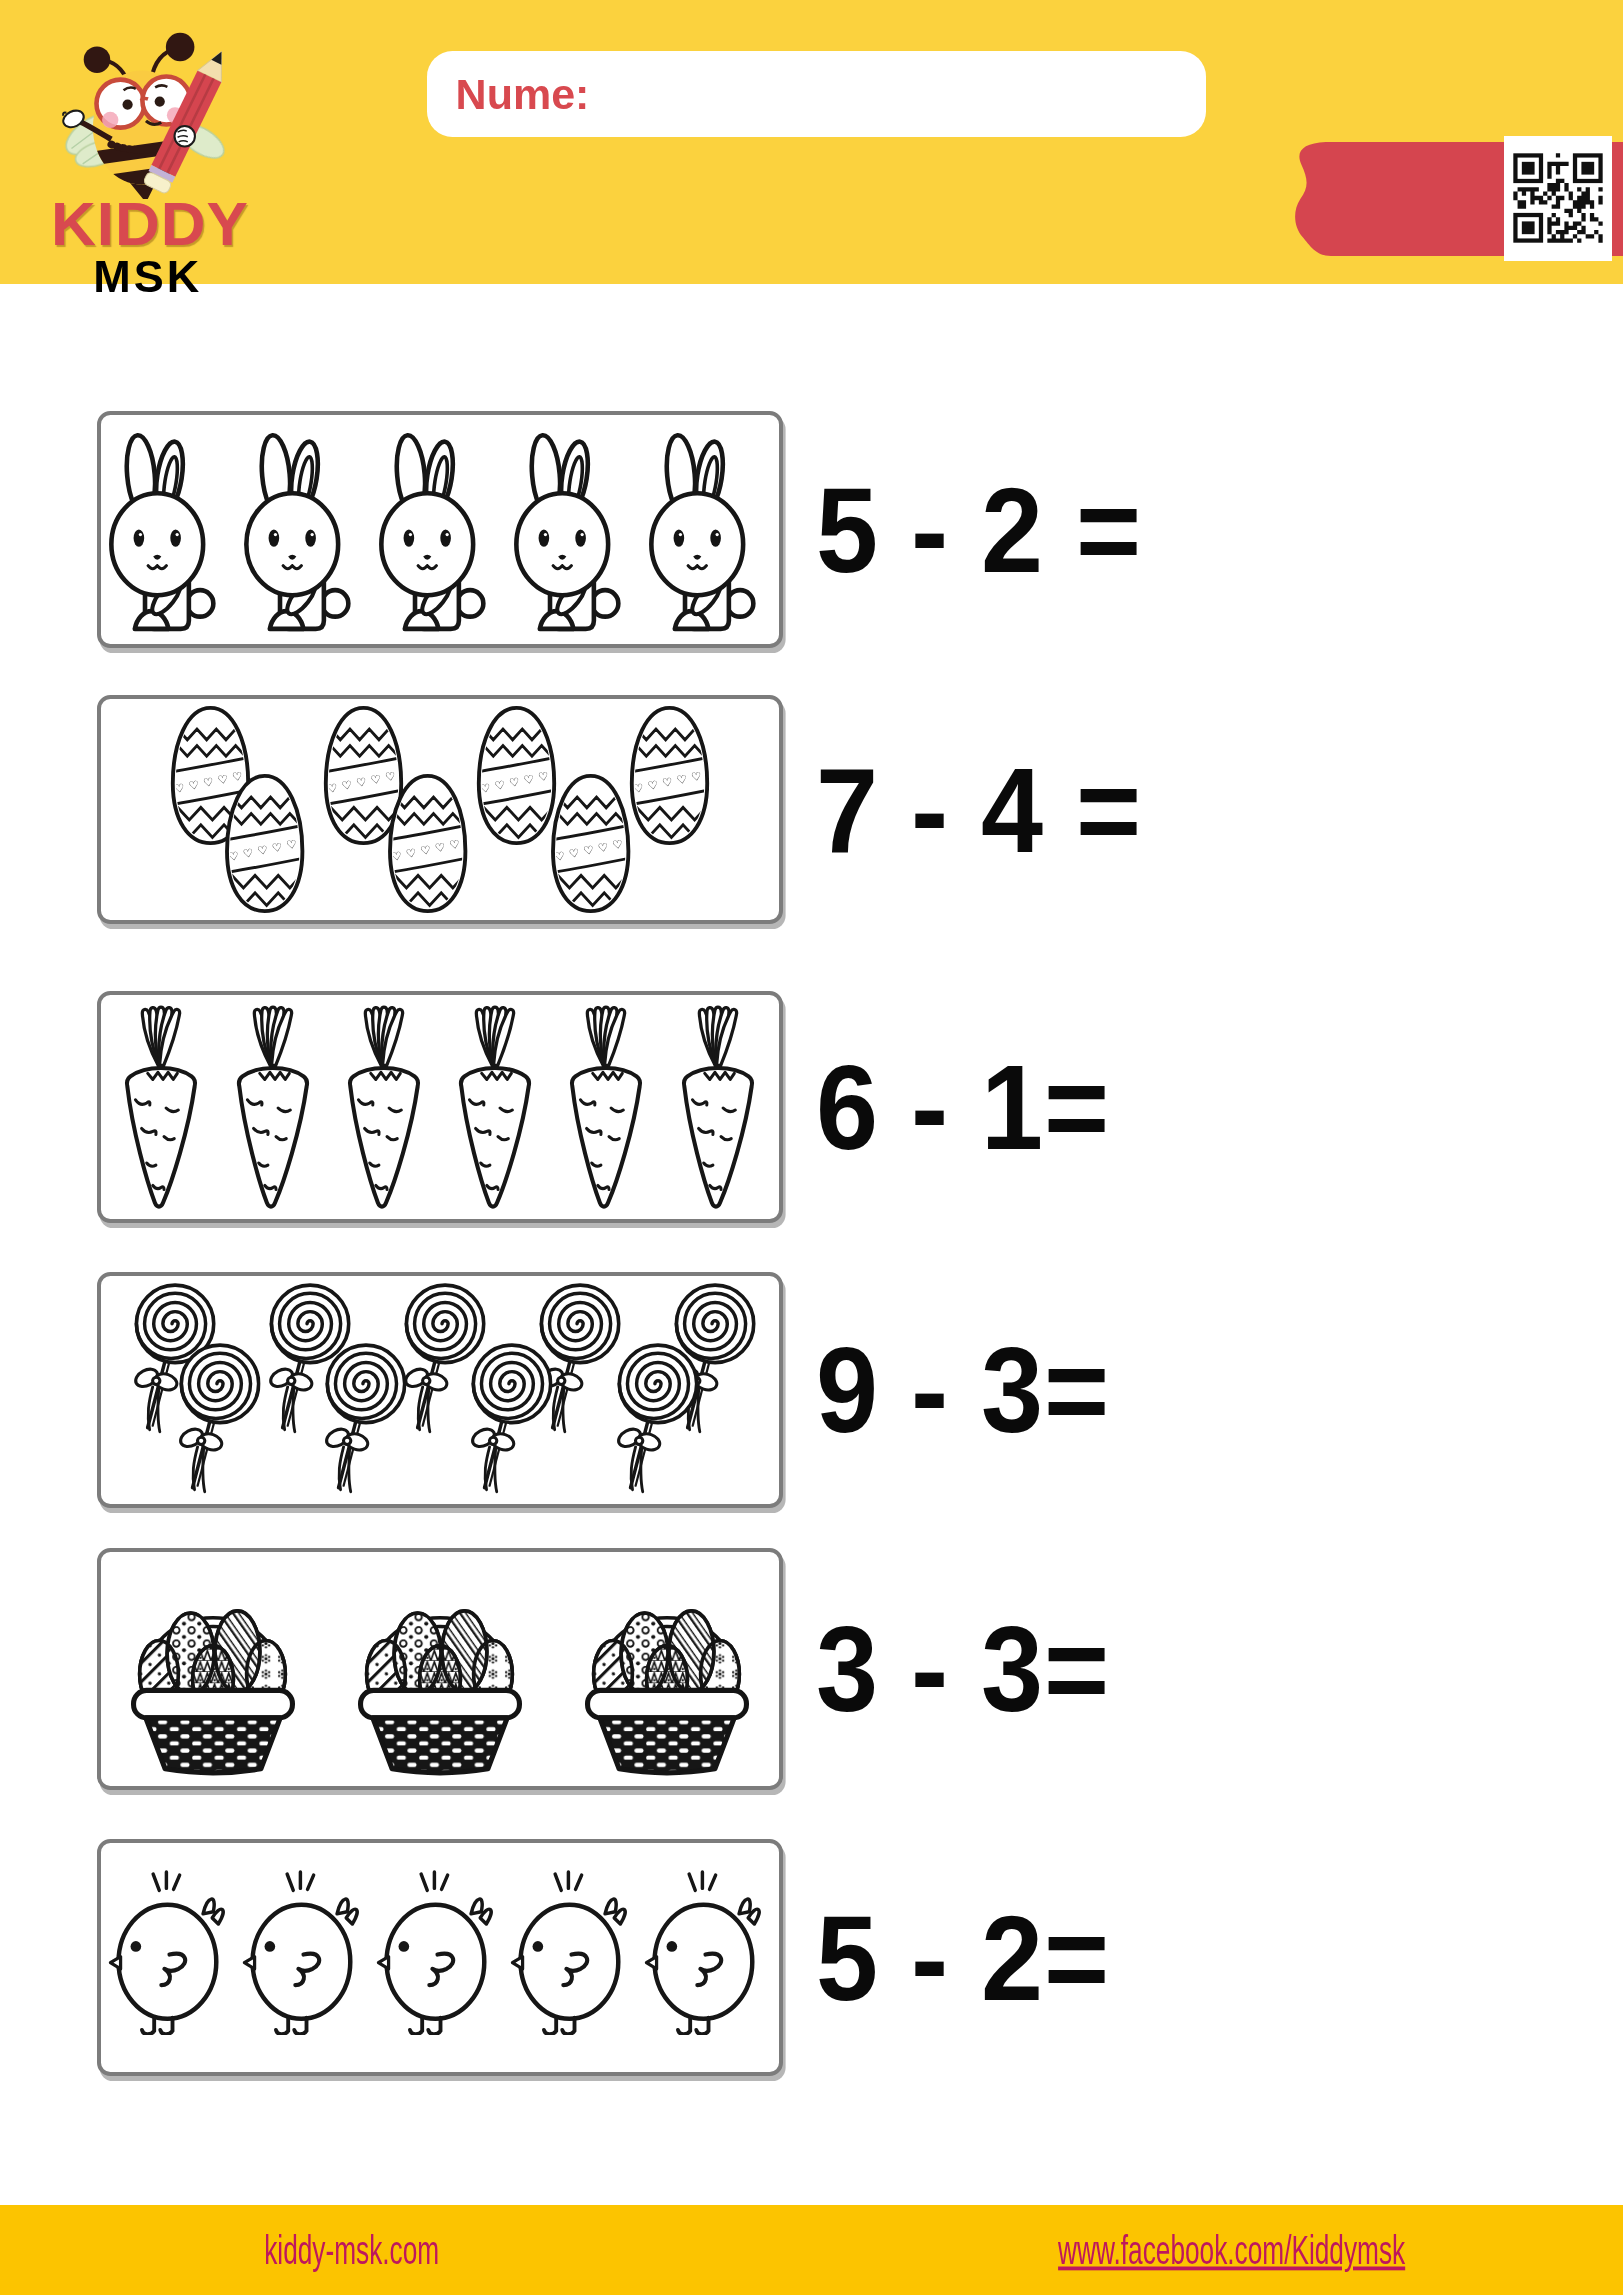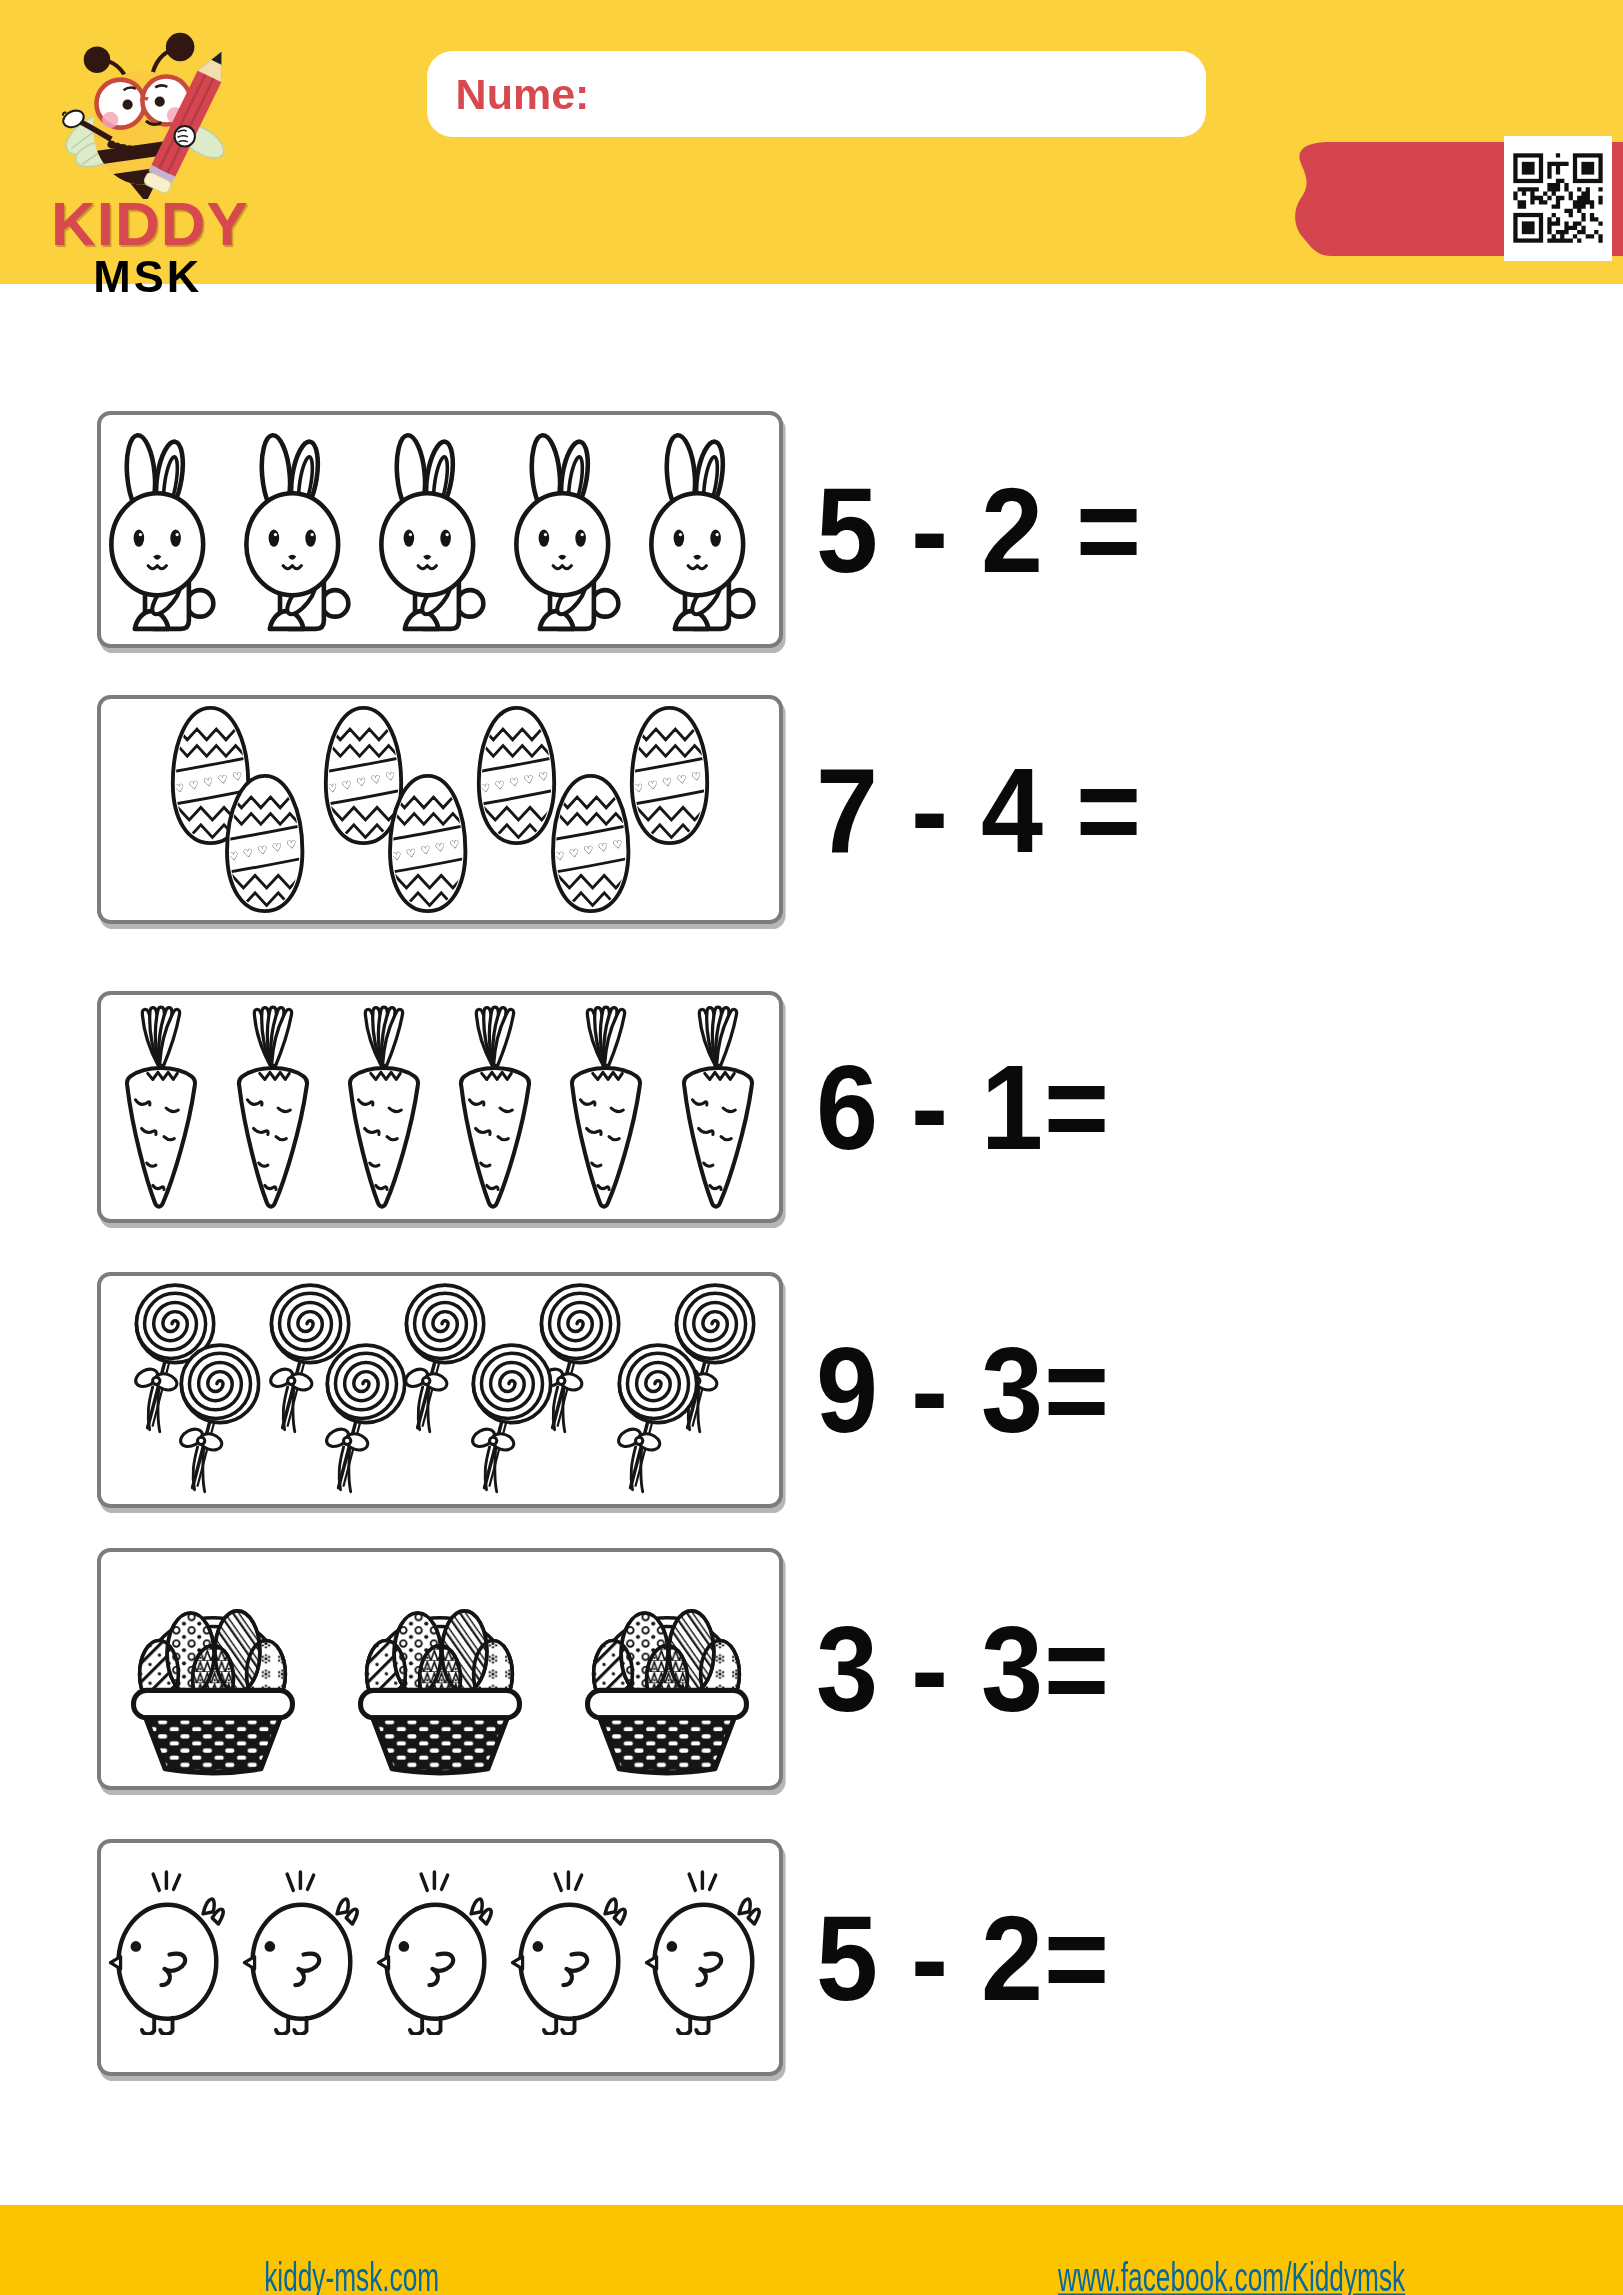--- a/index.html
+++ b/index.html
@@ -46,22 +46,22 @@
   .row-2 .items-line{gap:14.3px}
   .row-3 .items-line:nth-child(1){gap:43px}
   .row-3 .items-line:nth-child(2){gap:54px;margin-top:-108px;transform:translateX(-6.1px)}
   .row-4 .items-line{gap:23px}
   .row-5 .items-line{gap:6.1px;margin-top:-12.8px}
   .equation{position:absolute;left:816px;width:807px;display:flex;align-items:center;
     font-size:120px;font-weight:bold;color:#0a0a0a;letter-spacing:1px;white-space:pre;
     transform:scaleX(.93);transform-origin:left center;}
   
   .footer-band{position:absolute;left:0;top:2205px;width:1623px;height:91px;background:#FCC400;}
-  .footer-text{position:absolute;top:0;height:91px;display:flex;align-items:flex-end;justify-content:center;
-    color:#0369a1;font-size:32px;}
+  .footer-text{position:absolute;top:0;height:91px;display:flex;align-items:center;justify-content:center;
+    color:#be185d;font-size:32px;}
   .footer-text>span{display:inline-block;transform:scale(.82,1.28);}
   .footer-left{left:194px;width:316px;}
   .footer-right{left:979px;width:505px;text-decoration:underline;}
   .defs-holder{position:absolute;width:0;height:0;overflow:hidden;}
 </style>
 </head>
 <body>
 
 <svg class="defs-holder" aria-hidden="true">
   <defs>

